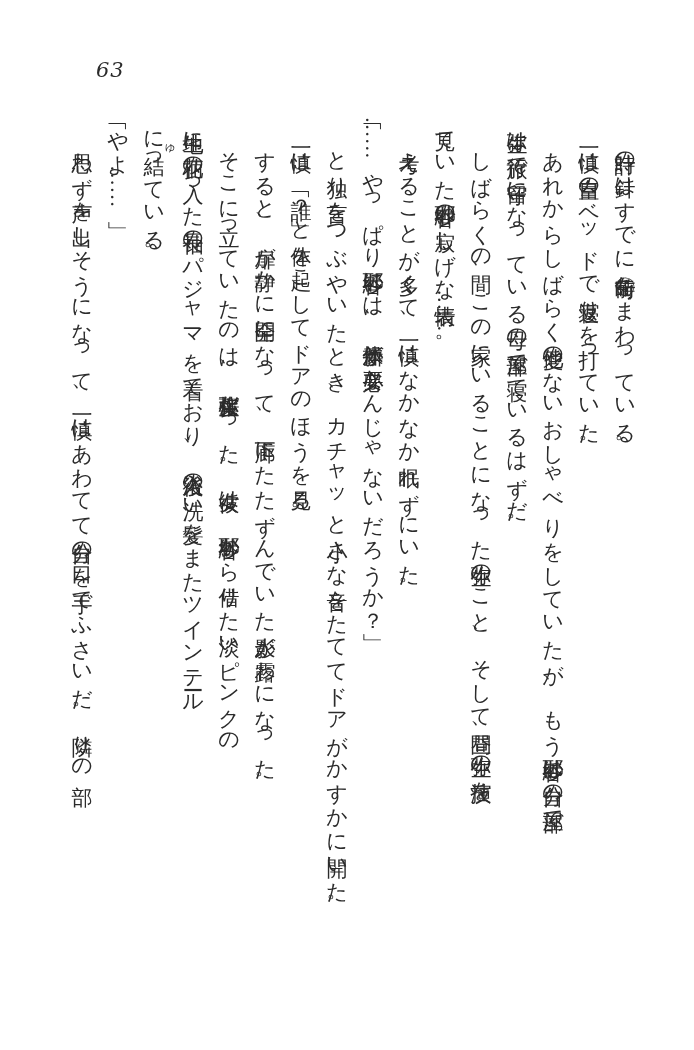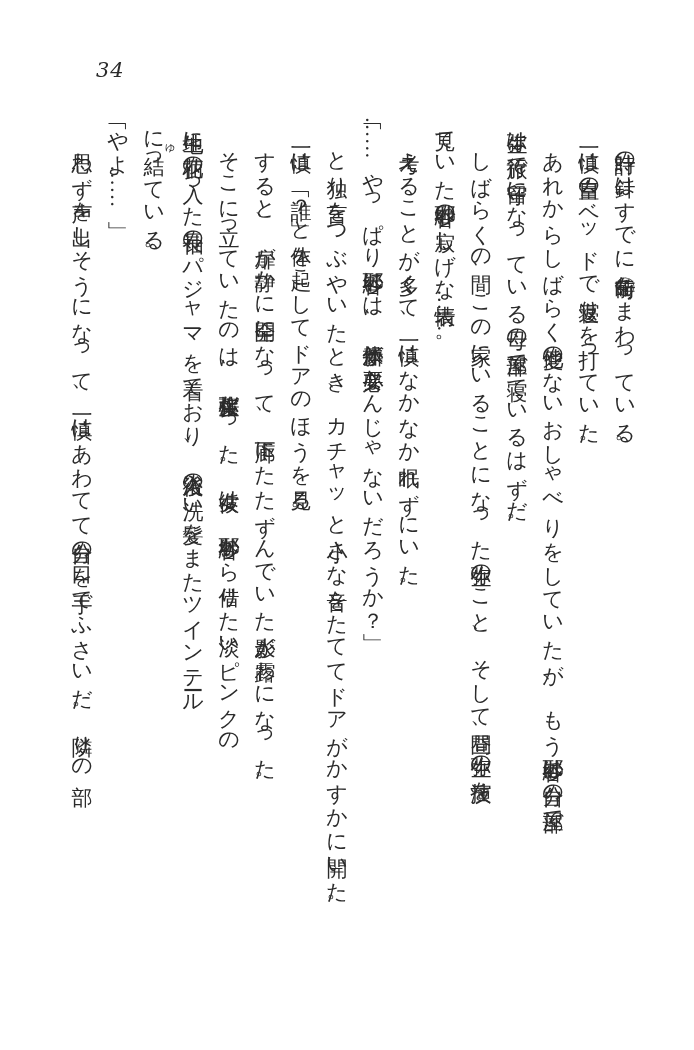--- a/index.html
+++ b/index.html
@@ -47,21 +47,21 @@
   }
   ruby rt {
     font-size: 10px;
     letter-spacing: 0;
   }
 </style>
 </head>
 <body style="background: rgb(255, 255, 255);">
 
 <div class="book-page">
-  <div class="page-number" style="color: rgb(43, 43, 43);">34</div>
+  <div class="page-number" style="color: rgb(43, 43, 43);">63</div>
   <div class="text-block" style="color: rgb(43, 43, 43);">
       <p class="tline indent">時計の針はすでに午前〇時をまわっている。</p>
       <p class="tline indent">慎一は自室のベッドで寝返りを打っていた。</p>
       <p class="tline indent">あれからしばらく他愛のないおしゃべりをしていたが、もう紗耶香は自分の部屋で、</p>
       <p class="tline">弥生は旅行で留守になっている母の部屋で寝ているはずだ。</p>
       <p class="tline indent">しばらくの間、この家にいることになった弥生のこと、そして昼間、弥生の演技を</p>
       <p class="tline">見ていた紗耶香の寂しげな表情……。</p>
       <p class="tline indent">考えることが多くて、慎一はなかなか眠れずにいた。</p>
       <p class="tline">「……やっぱり紗耶香には、新体操が必要なんじゃないだろうか？」</p>
       <p class="tline indent">と独り言をつぶやいたとき、カチャッと小さな音をたててドアがかすかに開いた。</p>

